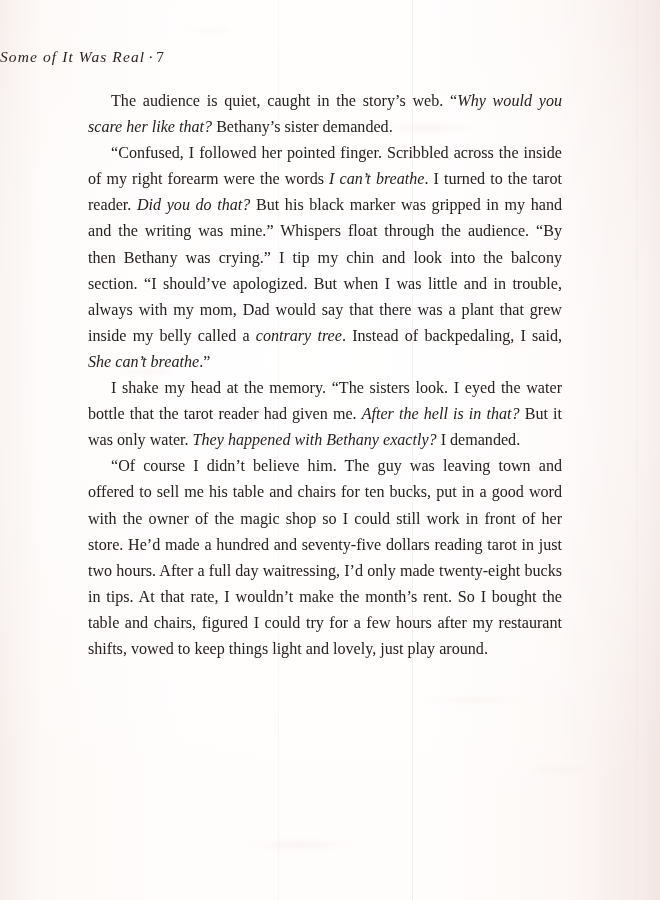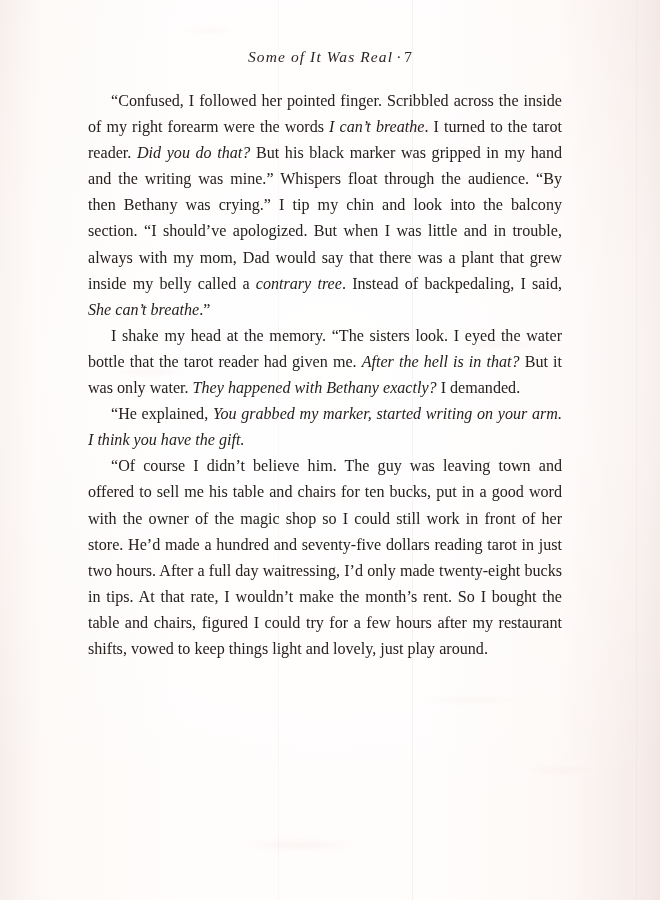--- a/index.html
+++ b/index.html
@@ -64,21 +64,21 @@
     background-position: 0 0, 412px 0, 278px 0, 636px 0;
     background-size: 100% 100%, 1px 100%, 1px 100%, 1px 100%;
   }
 
   
   .running-head {
     position: absolute;
     top: 48px;
     left: 0;
     width: 660px;
-    text-align: center;
+    text-align: left;
     font-style: italic;
     font-size: 15.5px;
     letter-spacing: 1.1px;
     color: #2b2522;
     white-space: nowrap;
   }
   .running-head .folio {
     font-style: normal;
     letter-spacing: 0;
   }
@@ -115,19 +115,19 @@
 <div class="page">
 
   <div class="grain"></div>
   <div class="streaks"></div>
 
   <div class="running-head">
     <span>Some of It Was Real</span><span class="sep">·</span><span class="folio">7</span>
   </div>
 
   <div class="textblock">
+      <p class="para"><span>The audience is quiet, caught in the story’s web. “</span><em>Why would you scare her like that?</em><span> Bethany’s sister demanded.</span></p>
       <p class="para"><span>“Confused, I followed her pointed finger. Scribbled across the inside of my right forearm were the words </span><em>I can’t breathe</em><span>. I turned to the tarot reader. </span><em>Did you do that?</em><span> But his black marker was gripped in my hand and the writing was mine.” Whispers float through the audience. “By then Bethany was crying.” I tip my chin and look into the balcony section. “I should’ve apologized. But when I was little and in trouble, always with my mom, Dad would say that there was a plant that grew inside my belly called a </span><em>contrary tree</em><span>. Instead of backpedaling, I said, </span><em>She can’t breathe</em><span>.”</span></p>
       <p class="para"><span>I shake my head at the memory. “The sisters look. I eyed the water bottle that the tarot reader had given me. </span><em>After the hell is in that?</em><span> But it was only water. </span><em>They happened with Bethany exactly?</em><span> I demanded.</span></p>
-      <p class="para"><span>“He explained, </span><em>You grabbed my marker, started writing on your arm. I think you have the gift.</em></p>
       <p class="para"><span>“Of course I didn’t believe him. The guy was leaving town and offered to sell me his table and chairs for ten bucks, put in a good word with the owner of the magic shop so I could still work in front of her store. He’d made a hundred and seventy-five dollars reading tarot in just two hours. After a full day waitressing, I’d only made twenty-eight bucks in tips. At that rate, I wouldn’t make the month’s rent. So I bought the table and chairs, figured I could try for a few hours after my restaurant shifts, vowed to keep things light and lovely, just play around.</span></p>
     </div>
 
 </div>
 
 </body></html>

